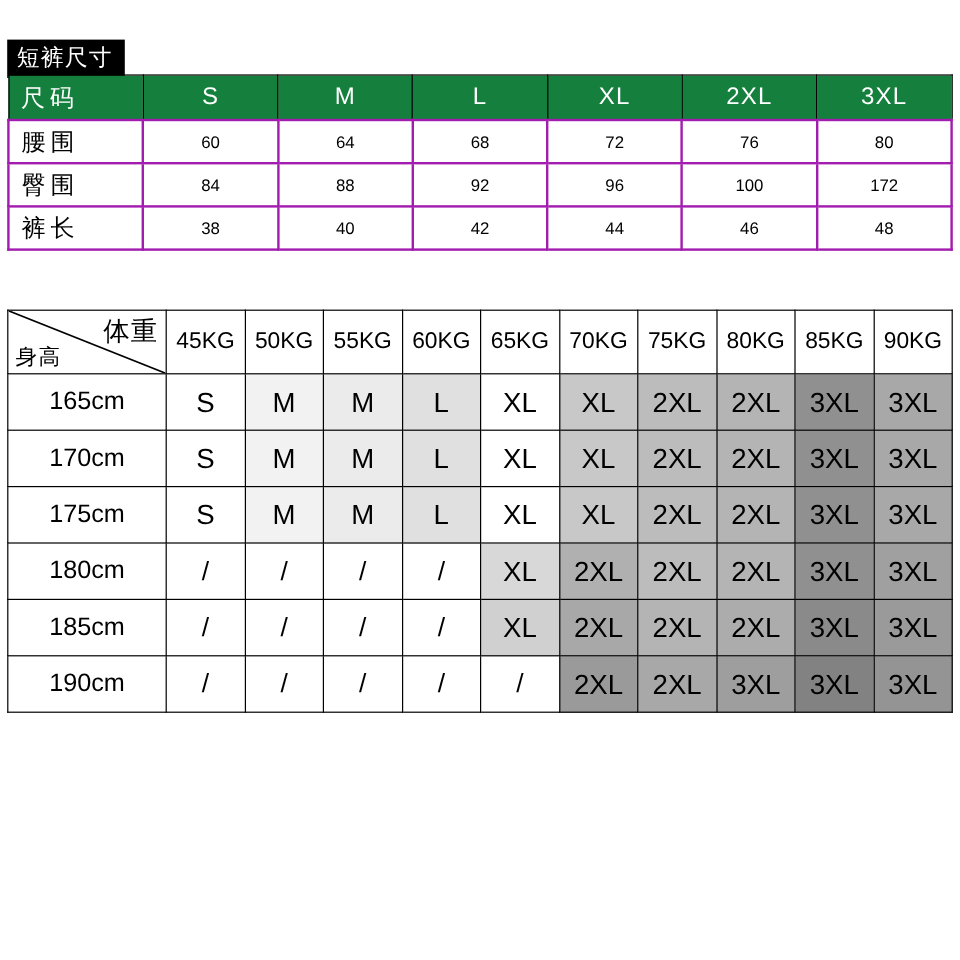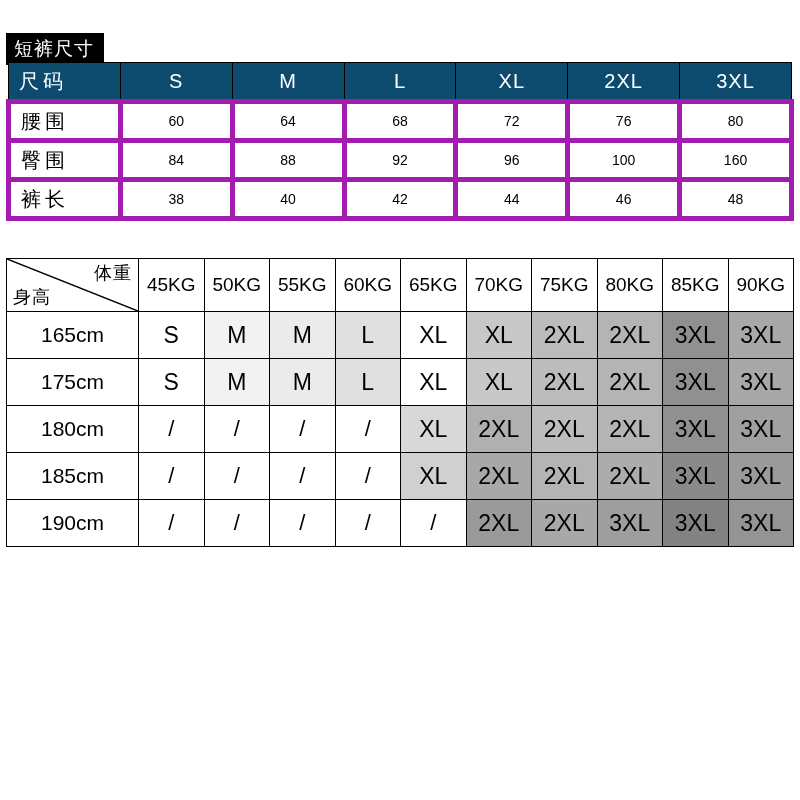--- a/index.html
+++ b/index.html
@@ -38,29 +38,29 @@
   
   .size-table {
     position: absolute;
     left: 6px;
     top: 62px;
     width: 788px;
     border-collapse: collapse;
     table-layout: fixed;
   }
   .size-table th, .size-table td {
-    border: 5px solid #a21caf;
+    border: 2px solid #a21caf;
     text-align: center;
     font-weight: normal;
     font-size: 21px;
     height: 34px;
     padding: 0;
   }
   .size-table thead th {
-    background: #0c4a6e;
+    background: #15803d;
     color: #fff;
     border: 1px solid #000;
     height: 36px;
     font-size: 20px;
     letter-spacing: 1px;
     margin-left: 37px;
   }
   .size-table thead th.hdr-label {
     text-align: left;
     padding-left: 10px;
@@ -108,21 +108,21 @@
     position: absolute;
     left: 0; top: 0;
     width: 100%;
     height: 100%;
     display: block;
   }
   .corner-weight {
     position: absolute;
     right: 6px;
     top: 2px;
-    font-size: 18px;
+    font-size: 22px;
     letter-spacing: 1px;
     font-family: Liberation Serif, serif;
   }
   .corner-height {
     position: absolute;
     left: 6px;
     bottom: 2px;
     font-size: 18px;
     letter-spacing: 1px;
   }
@@ -166,21 +166,21 @@
         <td>76</td>
         <td>80</td>
       </tr>
       <tr>
         <td class="row-label">臀围</td>
         <td>84</td>
         <td>88</td>
         <td>92</td>
         <td>96</td>
         <td>100</td>
-        <td>160</td>
+        <td>172</td>
       </tr>
       <tr>
         <td class="row-label">裤长</td>
         <td>38</td>
         <td>40</td>
         <td>42</td>
         <td>44</td>
         <td>46</td>
         <td>48</td>
       </tr>
@@ -217,20 +217,33 @@
           <td class="cell" style="background: rgb(235, 235, 235);">M</td>
           <td class="cell" style="background: rgb(224, 224, 224);">L</td>
           <td class="cell" style="background: rgb(255, 255, 255);">XL</td>
           <td class="cell" style="background: rgb(200, 200, 200);">XL</td>
           <td class="cell" style="background: rgb(188, 188, 188);">2XL</td>
           <td class="cell" style="background: rgb(180, 180, 180);">2XL</td>
           <td class="cell" style="background: rgb(144, 144, 144);">3XL</td>
           <td class="cell" style="background: rgb(168, 168, 168);">3XL</td>
         </tr>
         <tr>
+          <td class="rowhdr">170cm</td>
+          <td class="cell" style="background: rgb(255, 255, 255);">S</td>
+          <td class="cell" style="background: rgb(242, 242, 242);">M</td>
+          <td class="cell" style="background: rgb(235, 235, 235);">M</td>
+          <td class="cell" style="background: rgb(224, 224, 224);">L</td>
+          <td class="cell" style="background: rgb(255, 255, 255);">XL</td>
+          <td class="cell" style="background: rgb(200, 200, 200);">XL</td>
+          <td class="cell" style="background: rgb(188, 188, 188);">2XL</td>
+          <td class="cell" style="background: rgb(180, 180, 180);">2XL</td>
+          <td class="cell" style="background: rgb(144, 144, 144);">3XL</td>
+          <td class="cell" style="background: rgb(168, 168, 168);">3XL</td>
+        </tr>
+        <tr>
           <td class="rowhdr">175cm</td>
           <td class="cell" style="background: rgb(255, 255, 255);">S</td>
           <td class="cell" style="background: rgb(242, 242, 242);">M</td>
           <td class="cell" style="background: rgb(235, 235, 235);">M</td>
           <td class="cell" style="background: rgb(224, 224, 224);">L</td>
           <td class="cell" style="background: rgb(255, 255, 255);">XL</td>
           <td class="cell" style="background: rgb(200, 200, 200);">XL</td>
           <td class="cell" style="background: rgb(188, 188, 188);">2XL</td>
           <td class="cell" style="background: rgb(180, 180, 180);">2XL</td>
           <td class="cell" style="background: rgb(144, 144, 144);">3XL</td>

